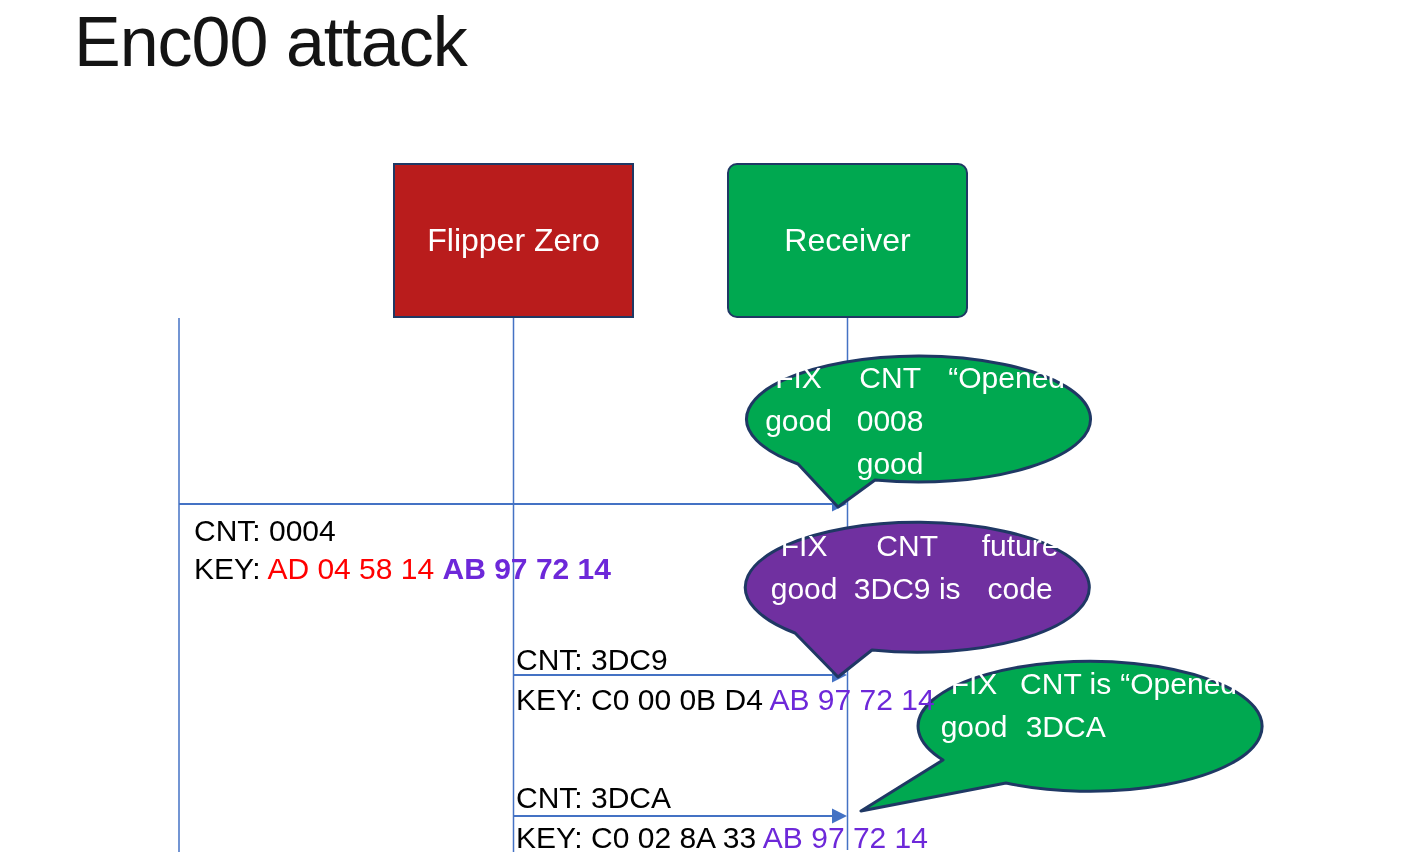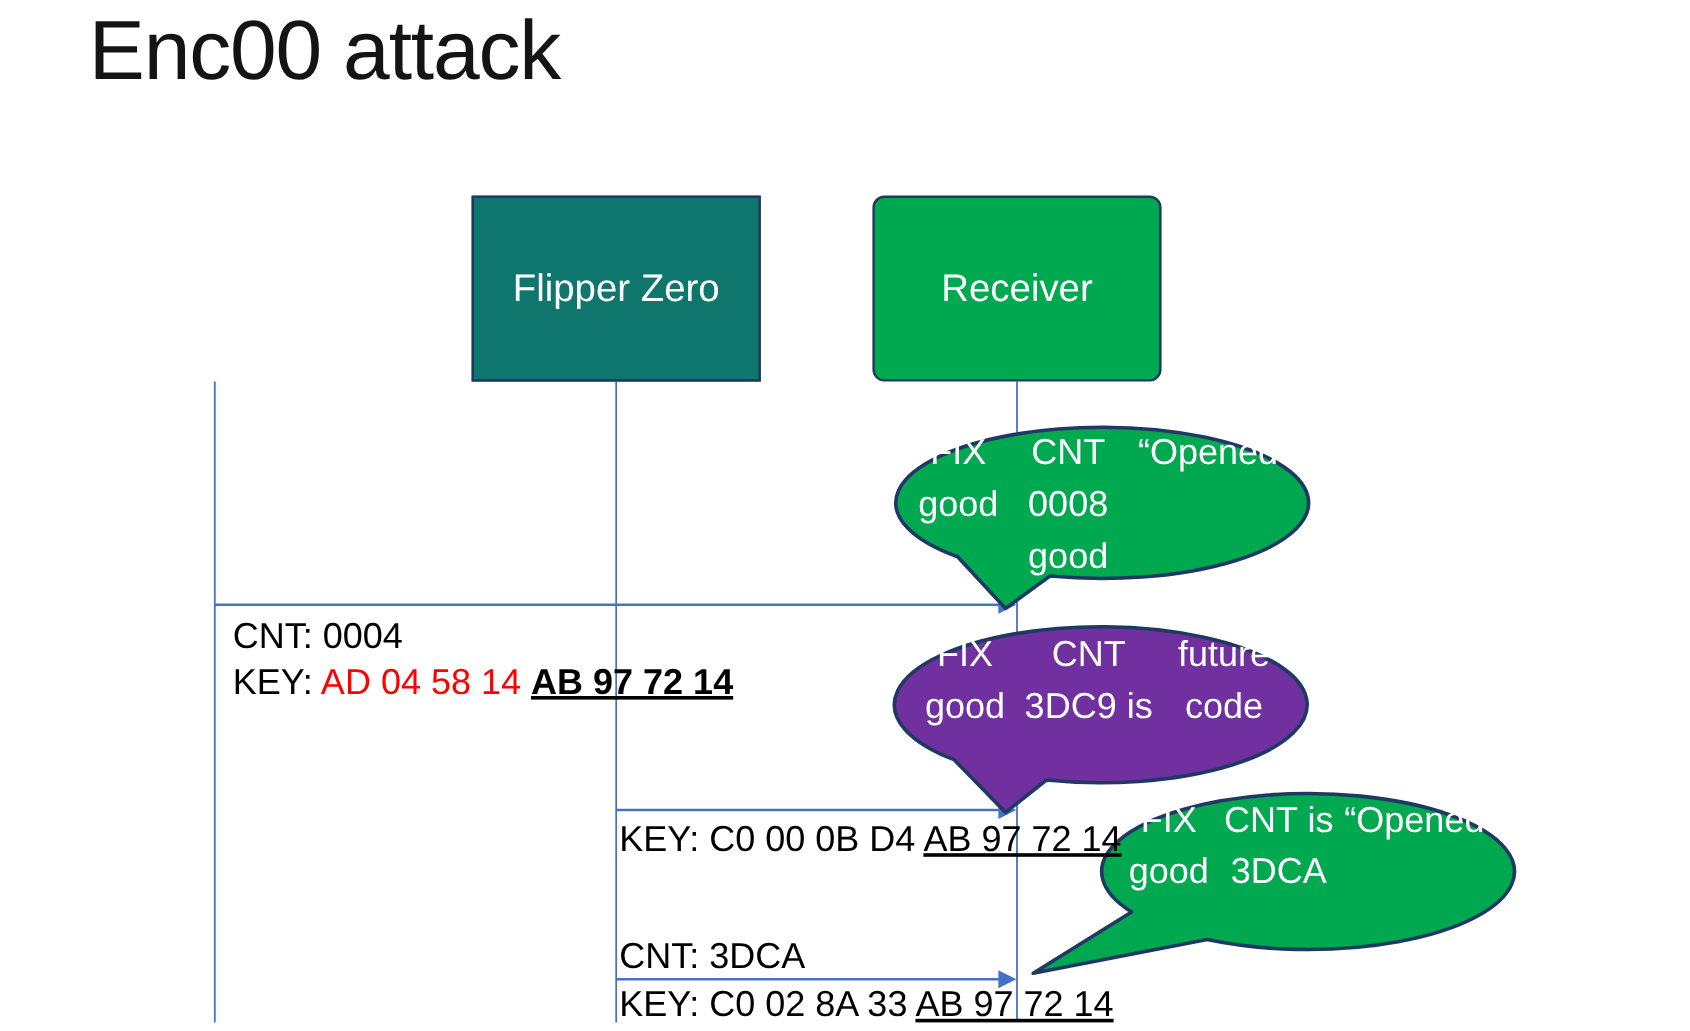--- a/index.html
+++ b/index.html
@@ -11,25 +11,25 @@
   .title{
     position:absolute;left:74px;top:2px;font-size:70px;color:#141414;
     letter-spacing:-1px;font-weight:400;
   }
   .actor{
     position:absolute;top:163px;height:155px;border:2.5px solid #1F3864;
     box-sizing:border-box;display:flex;align-items:center;justify-content:center;
     color:#ffffff;font-size:32px;
   }
   .actor-remote{left:58px;width:242px;background:#4472C4;}
-  .actor-flipper{left:393px;width:241px;background:#0f766e;}
+  .actor-flipper{left:393px;width:241px;background:#b91c1c;}
   .actor-receiver{left:727px;width:241px;background:#00A850;border-radius:10px;}
   .msg{position:absolute;font-size:30px;color:#000;white-space:pre;}
   .red{color:#FF0000;}
-  .green{color:#000000;text-decoration:underline;}
+  .green{color:#6d28d9;}
   .bold{font-weight:bold;}
   .callout-text{
     position:absolute;width:310px;color:#ffffff;font-size:30px;line-height:43px;
     text-align:center;display:flex;flex-direction:row;justify-content:center;
   }
   .ct1{left:765px;top:356px;height:128px;}
   .ct2{left:762px;top:524px;height:128px;}
   .ct3{left:937px;top:662px;height:130px;}
 </style>
 </head>
@@ -64,20 +64,21 @@
   <div class="actor actor-flipper">
     <span>Flipper Zero</span>
   </div>
   <div class="actor actor-receiver">
     <span>Receiver</span>
   </div>
 
   <div class="msg" style="left:194px;top:514px;">CNT: 0004</div>
   <div class="msg" style="left:194px;top:552px;"><span>KEY: </span><span class="red">AD 04 58 14 </span><span class="green bold">AB 97 72 14</span></div>
 
+  <div class="msg" style="left:516px;top:643px;">CNT: 3DC9</div>
   <div class="msg" style="left:516px;top:683px;"><span>KEY: C0 00 0B D4 </span><span class="green">AB 97 72 14</span></div>
 
   <div class="msg" style="left:516px;top:781px;">CNT: 3DCA</div>
   <div class="msg" style="left:516px;top:821px;"><span>KEY: C0 02 8A 33 </span><span class="green">AB 97 72 14</span></div>
 
   <div class="callout-text ct1">
     <div>FIX good</div>
     <div>CNT 0008 good</div>
     <div>“Opened”</div>
   </div>

